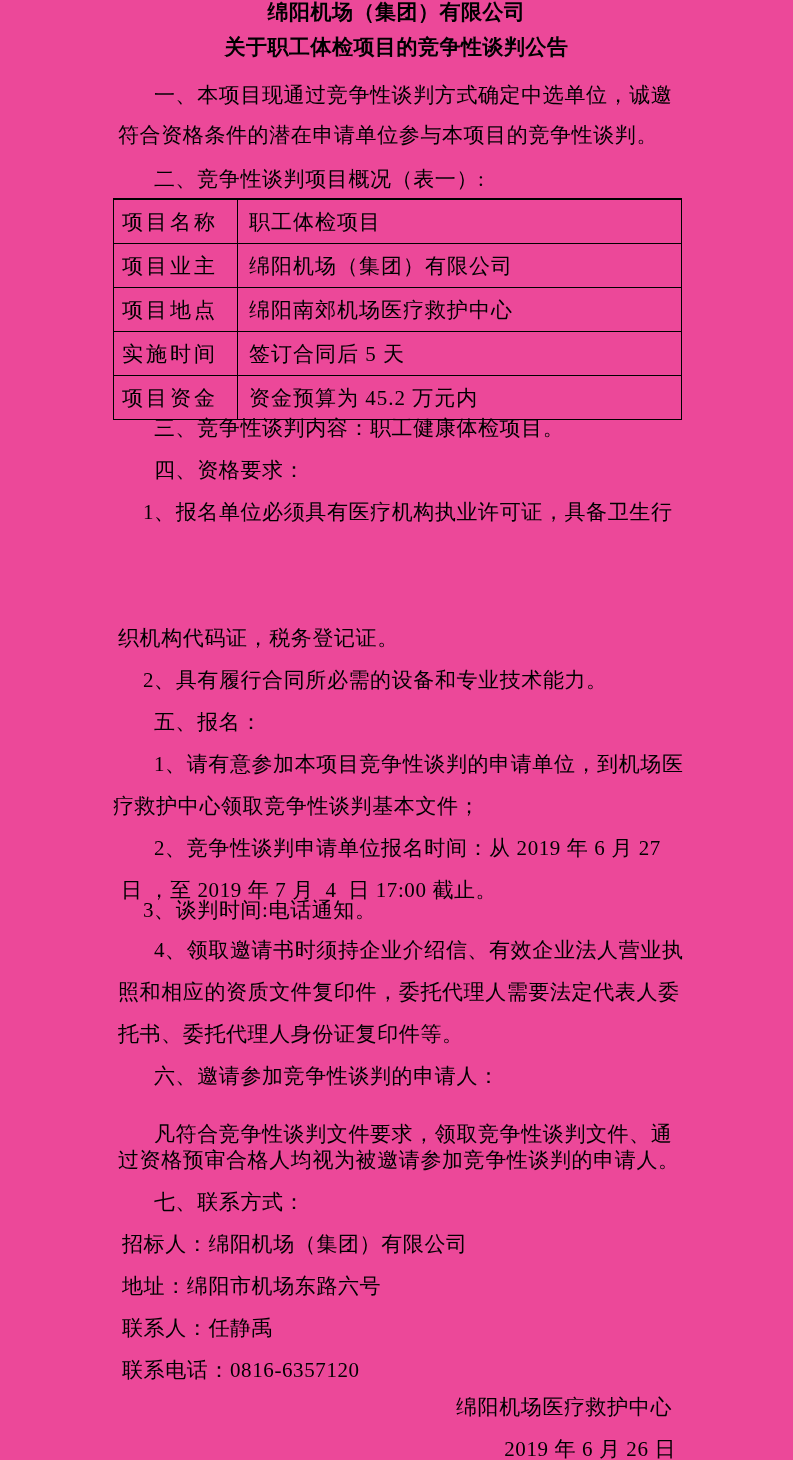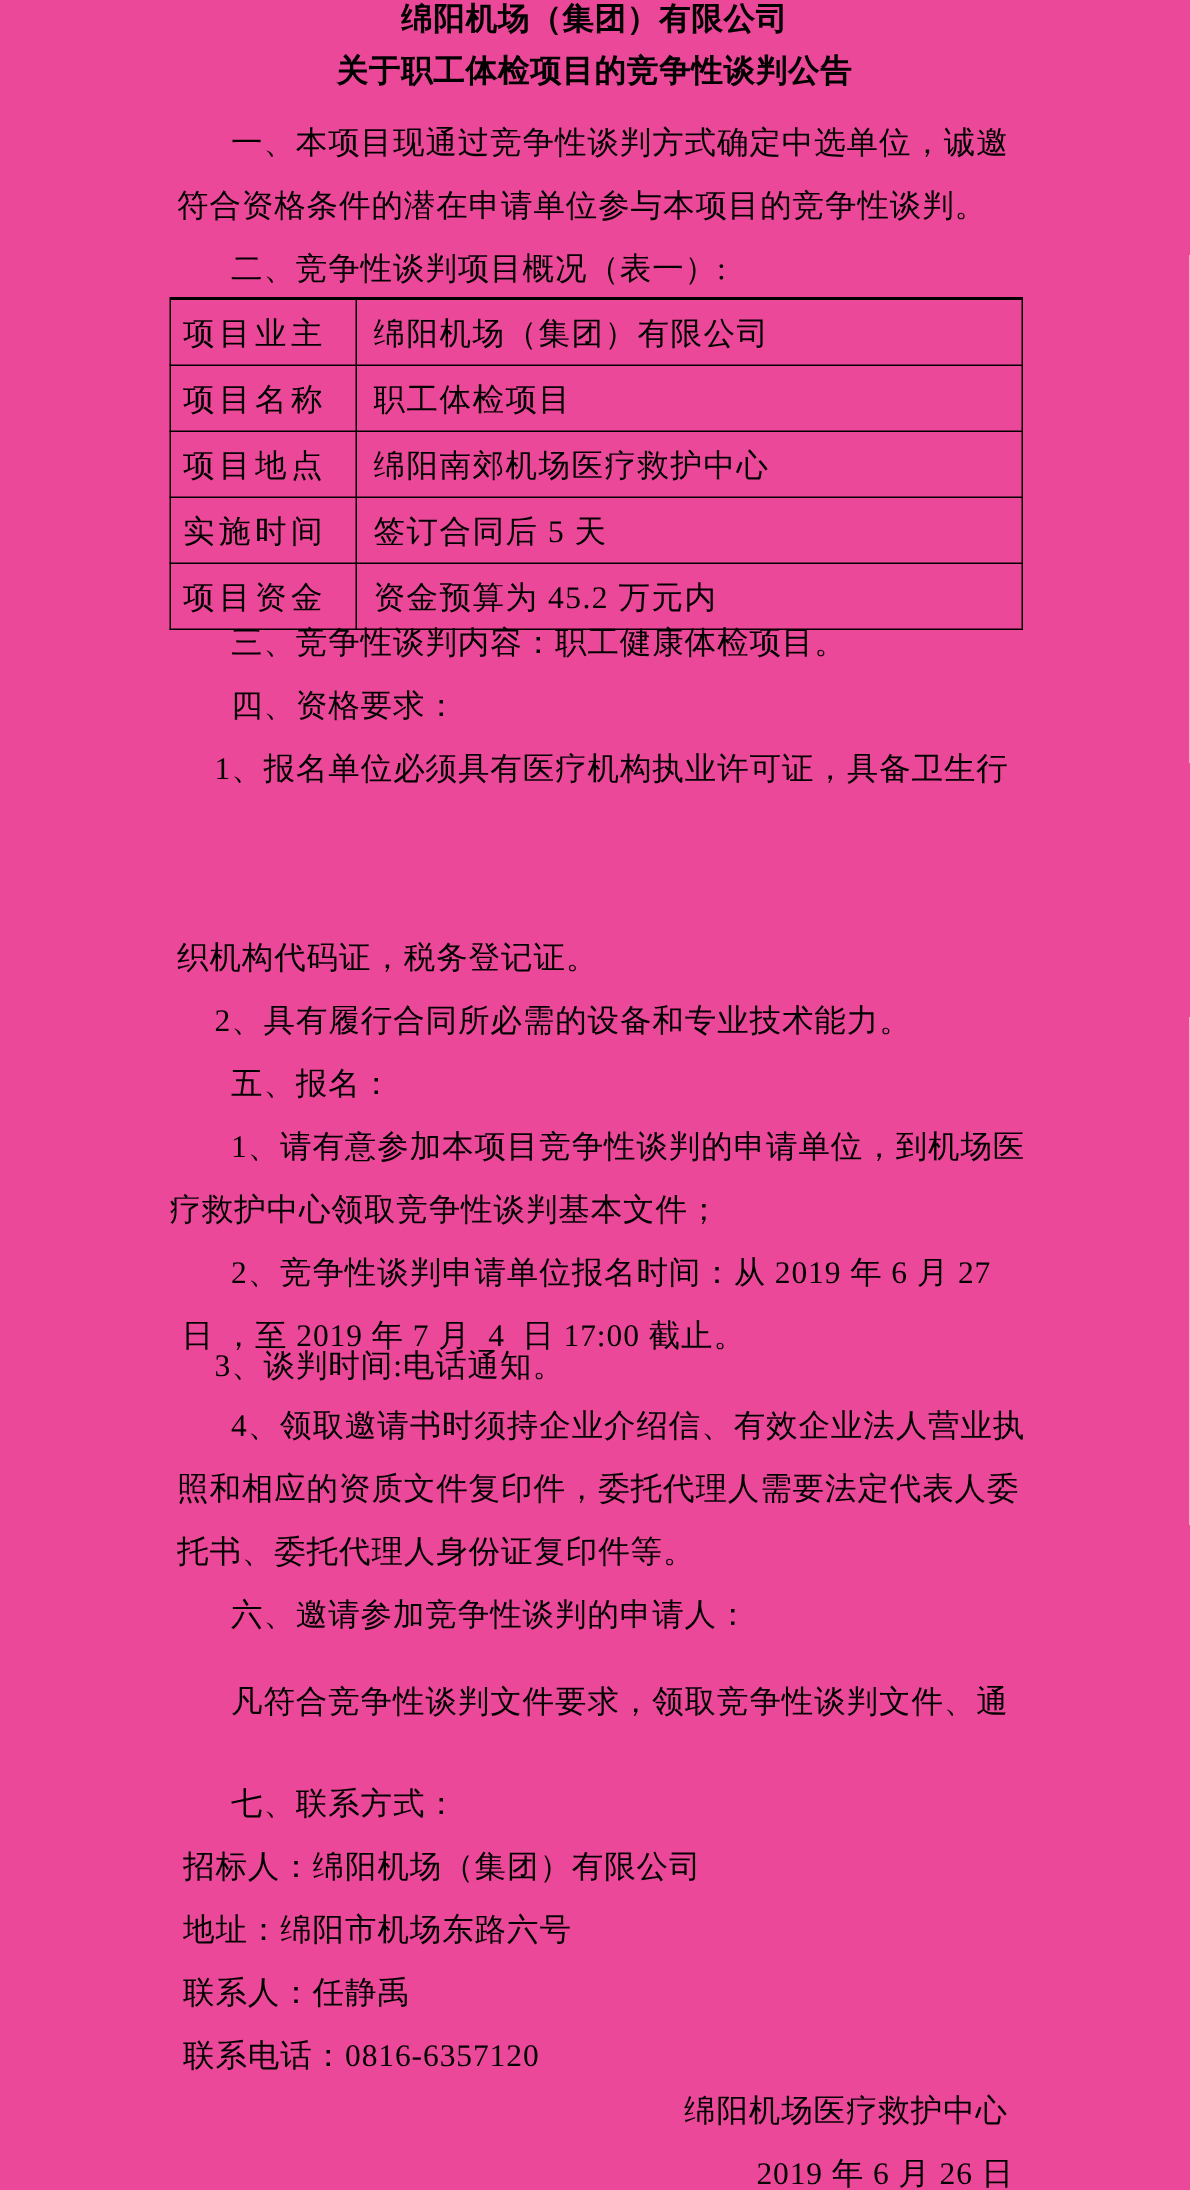--- a/index.html
+++ b/index.html
@@ -52,32 +52,32 @@
 </style>
 </head>
 <body>
 
 <div class="page">
 
   <div class="doc-title" style="top:1px;">绵阳机场（集团）有限公司</div>
   <div class="doc-subtitle" style="top:36px;">关于职工体检项目的竞争性谈判公告</div>
 
   <div class="line" style="top:84px;left:154px;">一、本项目现通过竞争性谈判方式确定中选单位，诚邀</div>
-  <div class="line" style="top:126px;left:118px;">符合资格条件的潜在申请单位参与本项目的竞争性谈判。</div>
+  <div class="line" style="top:126px;left:118px;font-family:Liberation Mono, monospace;">符合资格条件的潜在申请单位参与本项目的竞争性谈判。</div>
   <div class="line" style="top:168px;left:154px;">二、竞争性谈判项目概况（表一）:</div>
 
   <table class="info-table">
     <tbody>
         <tr>
+      <td class="cell-label">项目名称</td>
+      <td class="cell-value">职工体检项目</td>
+    </tr>
+    <tr>
       <td class="cell-label">项目业主</td>
       <td class="cell-value">绵阳机场（集团）有限公司</td>
-    </tr>
-    <tr>
-      <td class="cell-label">项目名称</td>
-      <td class="cell-value">职工体检项目</td>
     </tr>
     <tr>
       <td class="cell-label">项目地点</td>
       <td class="cell-value">绵阳南郊机场医疗救护中心</td>
     </tr>
     <tr>
       <td class="cell-label">实施时间</td>
       <td class="cell-value">签订合同后 5 天</td>
     </tr>
     <tr>
@@ -99,20 +99,21 @@
   <div class="line" style="top:795px;left:113px;">疗救护中心领取竞争性谈判基本文件；</div>
   <div class="line" style="top:837px;left:154px;">2、竞争性谈判申请单位报名时间：从 2019 年 6 月 27</div>
   <div class="line" style="top:879px;left:121px;">日 ，至 2019 年 7 月  4  日 17:00 截止。</div>
   <div class="line" style="top:899px;left:143px;">3、谈判时间:电话通知。</div>
   <div class="line" style="top:939px;left:154px;">4、领取邀请书时须持企业介绍信、有效企业法人营业执</div>
   <div class="line" style="top:981px;left:118px;">照和相应的资质文件复印件，委托代理人需要法定代表人委</div>
   <div class="line" style="top:1023px;left:118px;">托书、委托代理人身份证复印件等。</div>
 
   <div class="line" style="top:1065px;left:154px;">六、邀请参加竞争性谈判的申请人：</div>
   <div class="line" style="top:1107px;left:154px;margin-top:16px;">凡符合竞争性谈判文件要求，领取竞争性谈判文件、通</div>
+  <div class="line" style="top:1149px;left:118px;">过资格预审合格人均视为被邀请参加竞争性谈判的申请人。</div>
 
   <div class="line" style="top:1191px;left:154px;">七、联系方式：</div>
   <div class="line" style="top:1233px;left:122px;">招标人：绵阳机场（集团）有限公司</div>
   <div class="line" style="top:1275px;left:122px;">地址：绵阳市机场东路六号</div>
   <div class="line" style="top:1317px;left:122px;">联系人：任静禹</div>
   <div class="line" style="top:1359px;left:122px;">联系电话：0816-6357120</div>
 
   <div class="line" style="top:1396px;right:121px;">绵阳机场医疗救护中心</div>
   <div class="line" style="top:1438px;right:117px;">2019 年 6 月 26 日</div>
 

